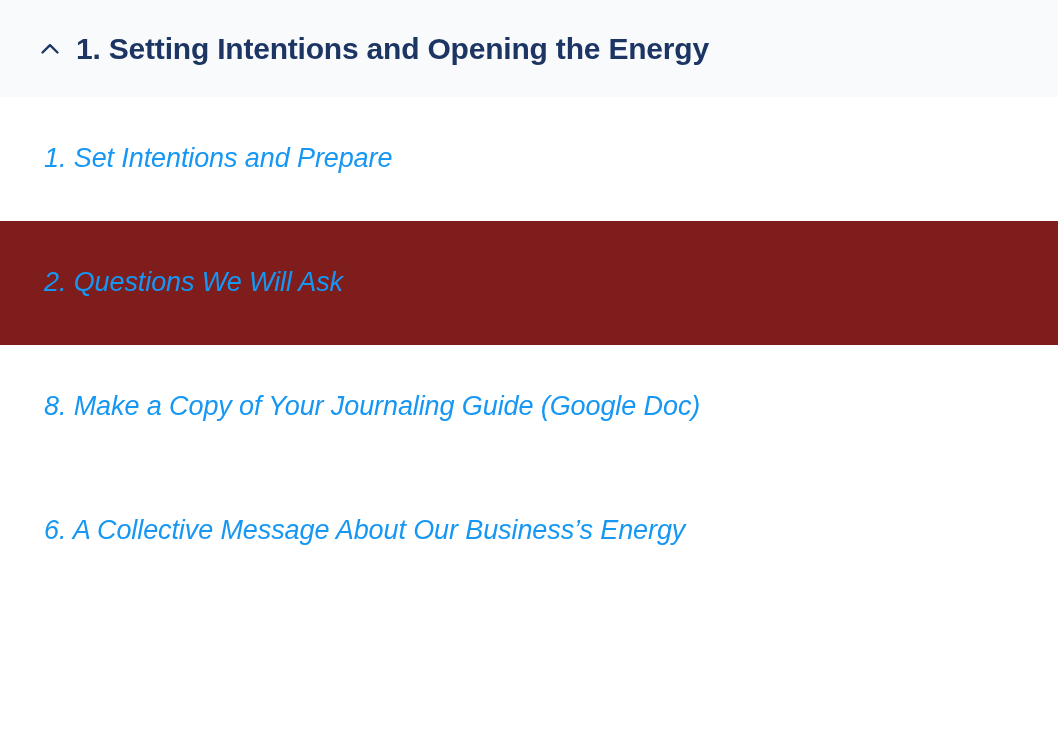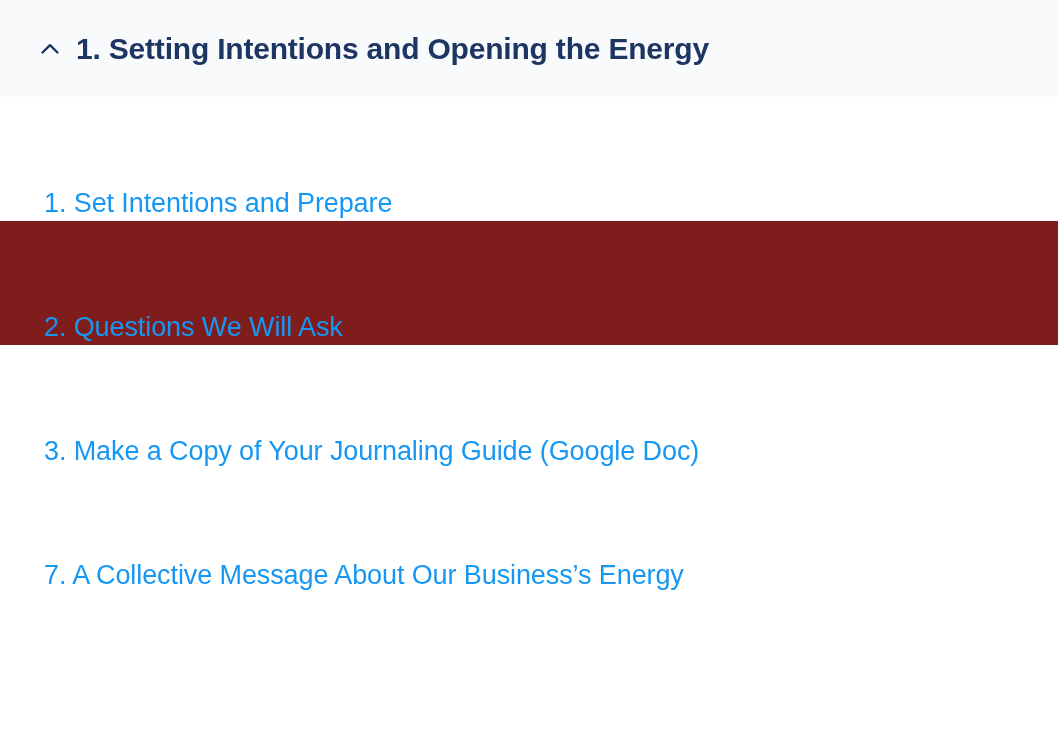--- a/index.html
+++ b/index.html
@@ -58,25 +58,26 @@
   }
 
   
   .lesson-list {
     display: block;
   }
 
   .lesson-row {
     height: 124px;
     display: flex;
-    align-items: flex-end;
+    align-items: center;
     padding: 0 4px 0 44px;
     box-sizing: border-box;
     cursor: pointer;
     background: #ffffff;
+    font-style: italic;
   }
   .lesson-row.alt {
     background: #7f1d1d;
   }
 
   .lesson-title {
     font-size: 27px;
     font-weight: 400;
     color: #1597f3;
     letter-spacing: -0.1px;
@@ -102,22 +103,22 @@
 
     <div class="lesson-row">
       <span class="lesson-title">1. Set Intentions and Prepare</span>
     </div>
 
     <div class="lesson-row alt">
       <span class="lesson-title">2. Questions We Will Ask</span>
     </div>
 
     <div class="lesson-row">
-      <span class="lesson-title">3. Make a Copy of Your Journaling Guide (Google Doc)</span>
+      <span class="lesson-title">8. Make a Copy of Your Journaling Guide (Google Doc)</span>
     </div>
 
 
     <div class="lesson-row">
-      <span class="lesson-title">7. A Collective Message About Our Business’s Energy</span>
+      <span class="lesson-title">6. A Collective Message About Our Business’s Energy</span>
     </div>
 
   </div>
 </div>
 
 </body></html>

